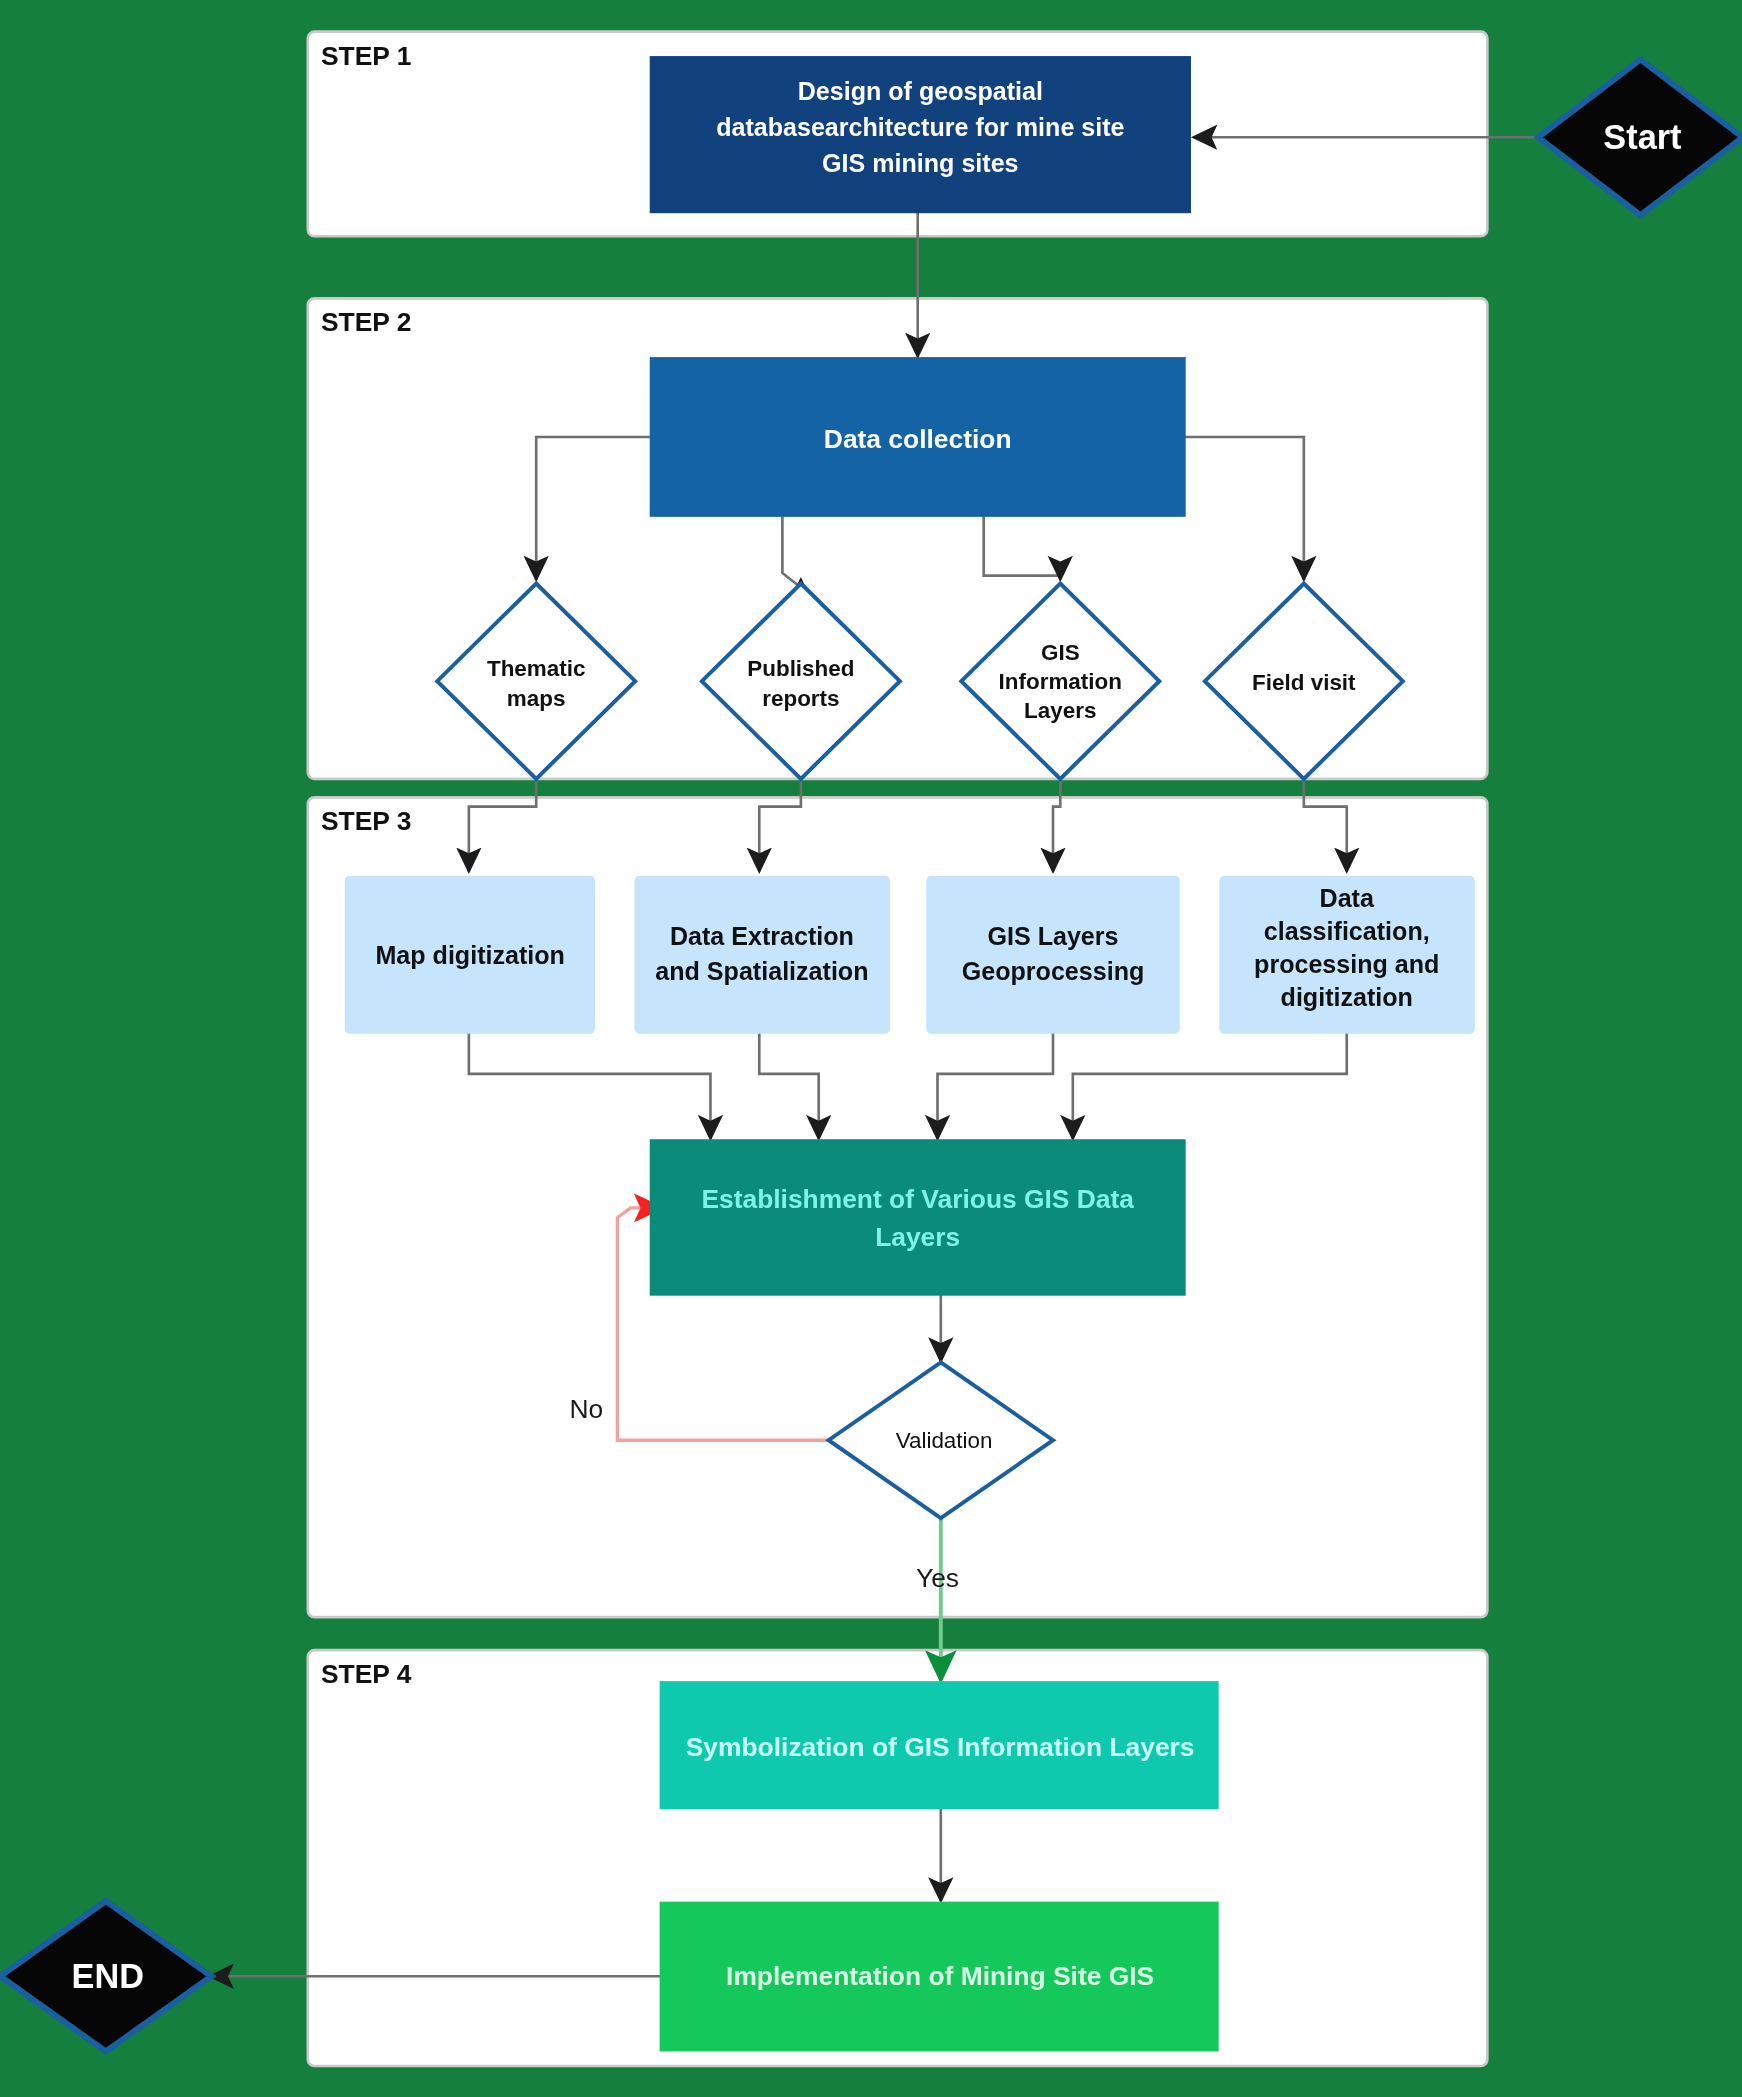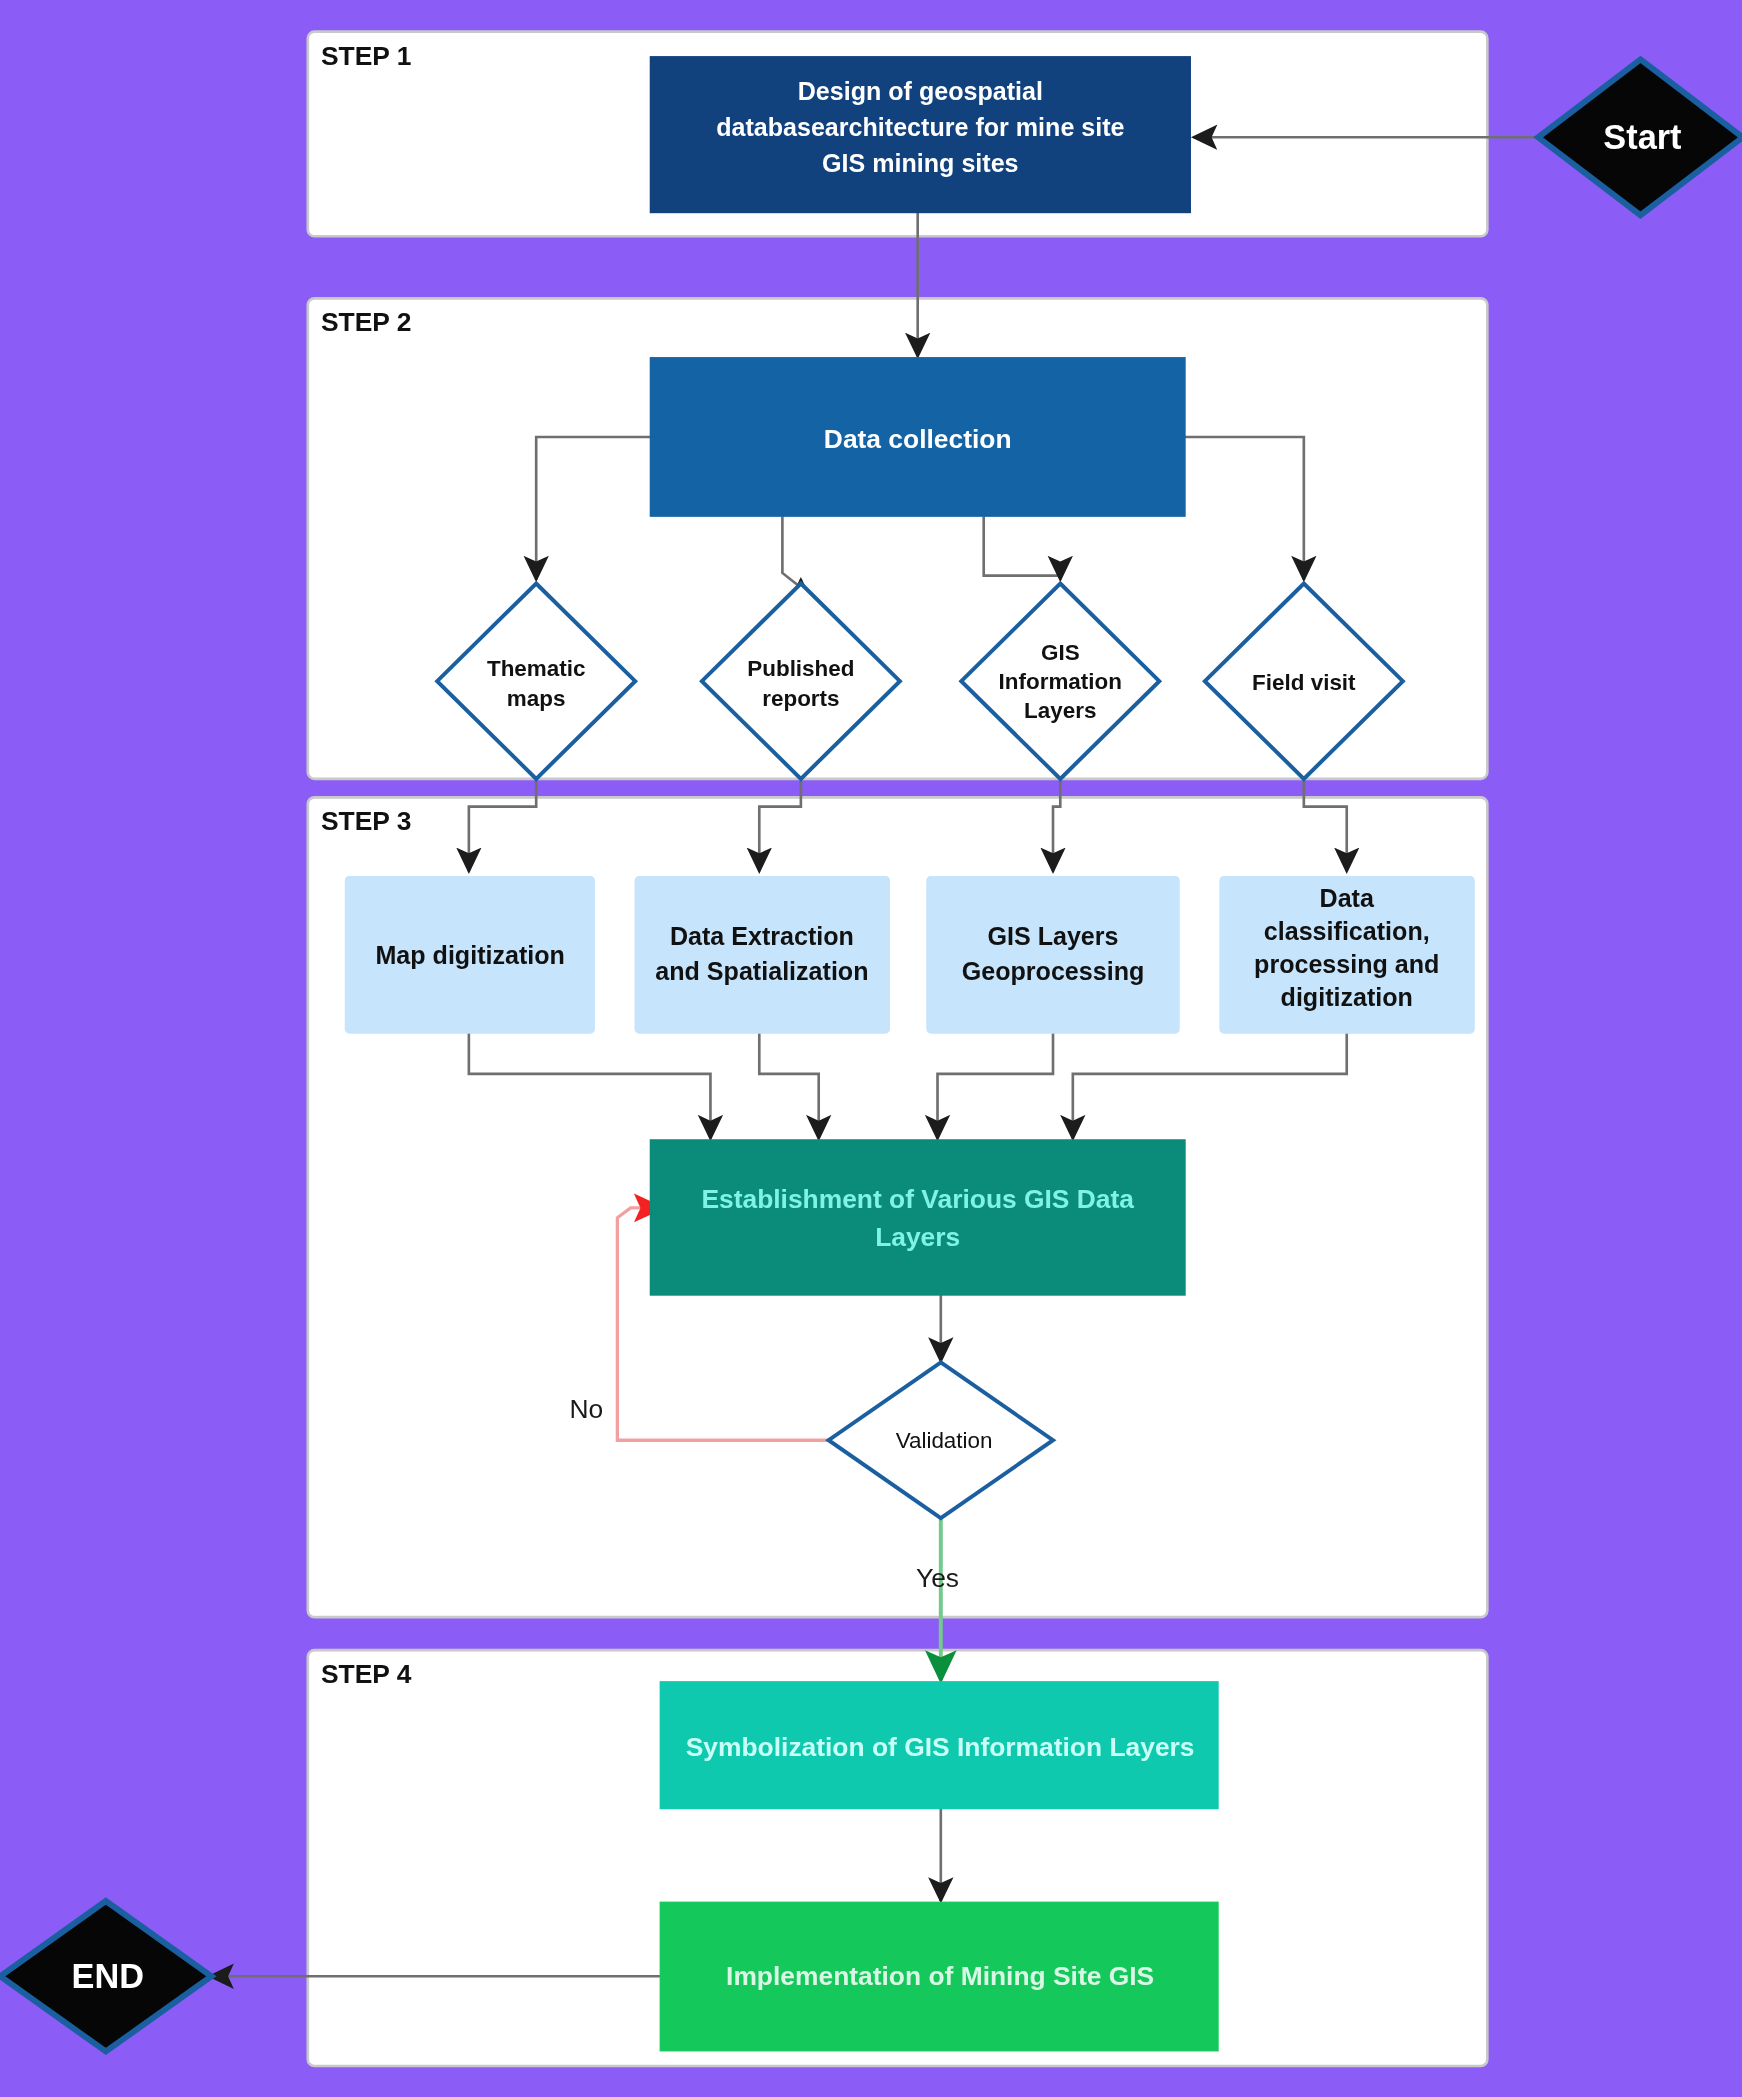--- a/index.html
+++ b/index.html
@@ -7,21 +7,21 @@
     padding: 0;
     background: #ffffff;
   }
   body {
     font-family: "Liberation Sans", sans-serif;
   }
   #stage {
     position: relative;
     width: 1743px;
     height: 2097px;
-    background: #8b5cf6;
+    background: #15803d;
     overflow: hidden;
   }
   svg#flow {
     position: absolute;
     left: 0;
     top: 0;
     width: 1743px;
     height: 2097px;
     display: block;
   }

